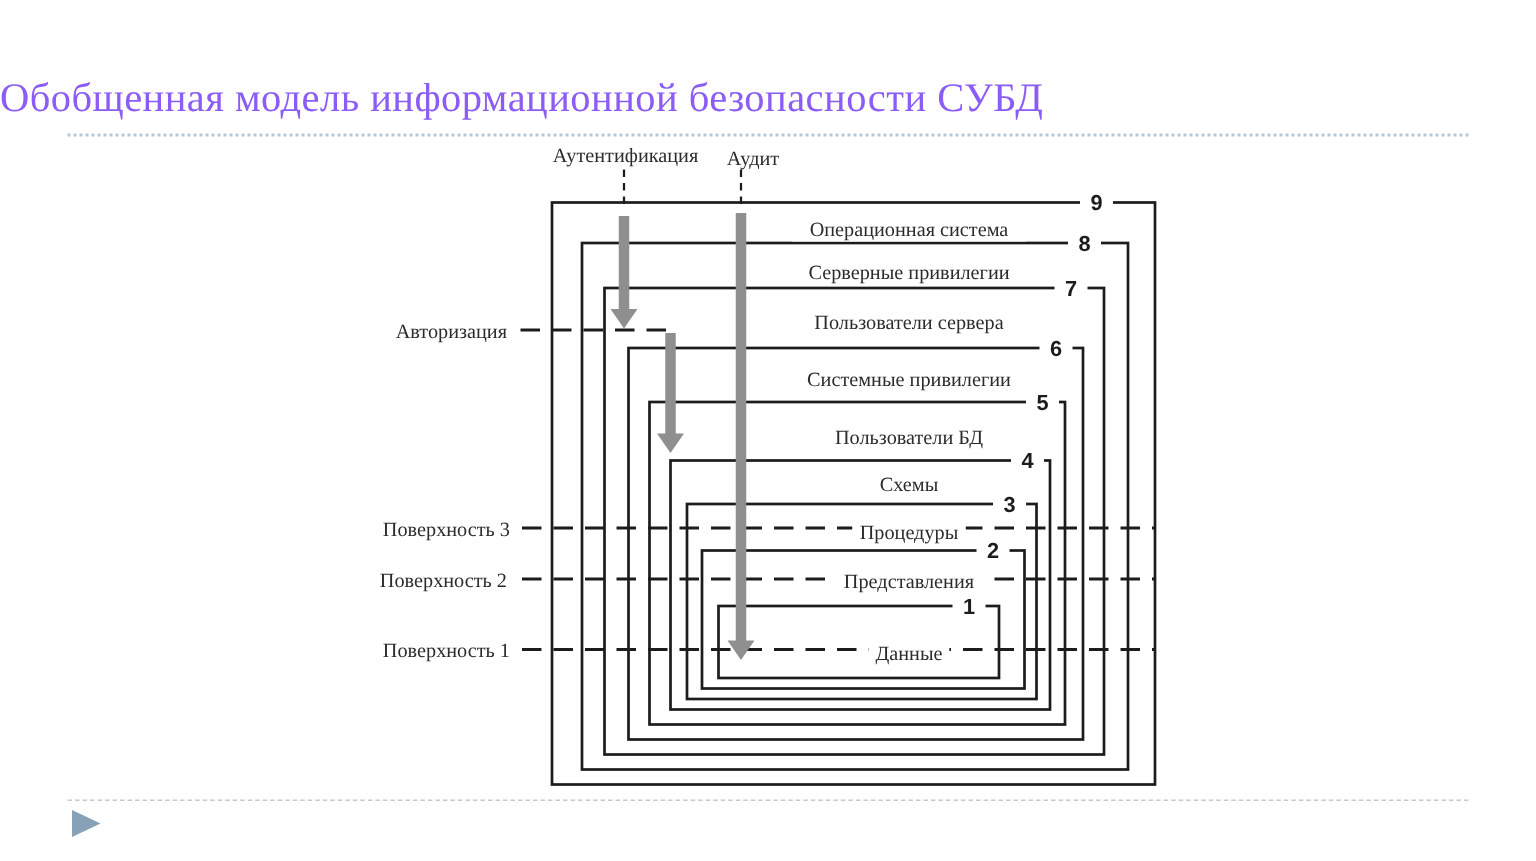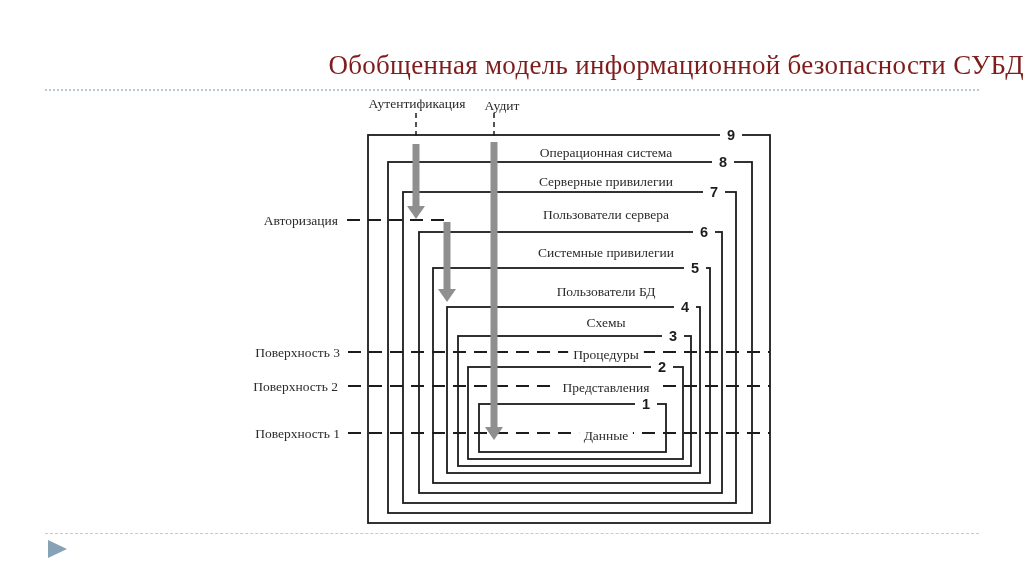--- a/index.html
+++ b/index.html
@@ -2,21 +2,21 @@
 <html><head>
 <meta charset="utf-8">
 <style>
   html,body{margin:0;padding:0;}
   body{
     width:1024px;height:574px;background:#ffffff;position:relative;overflow:hidden;
     font-family:"Liberation Serif", serif;
   }
   .slide-title{
     position:absolute;top:50px;left:0;width:1024px;margin:0;
-    text-align:right;font-size:27px;font-weight:400;color:#7f1d1d;
+    text-align:left;font-size:27px;font-weight:400;color:#8b5cf6;
     letter-spacing:0.3px;
     font-family:"Liberation Serif", serif;
   }
   .title-rule{
     position:absolute;top:89px;left:45px;width:934px;height:0;
     border-top:2px dotted #b4c8d8;
   }
   .footer-rule{
     position:absolute;top:533px;left:45px;width:934px;height:0;
     border-top:1px dashed #c9c9c9;

